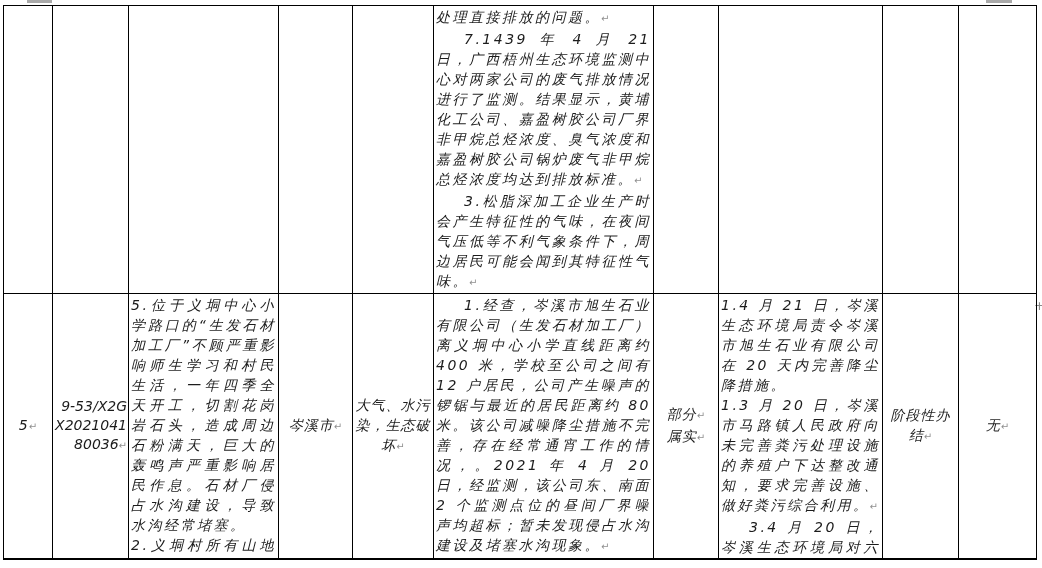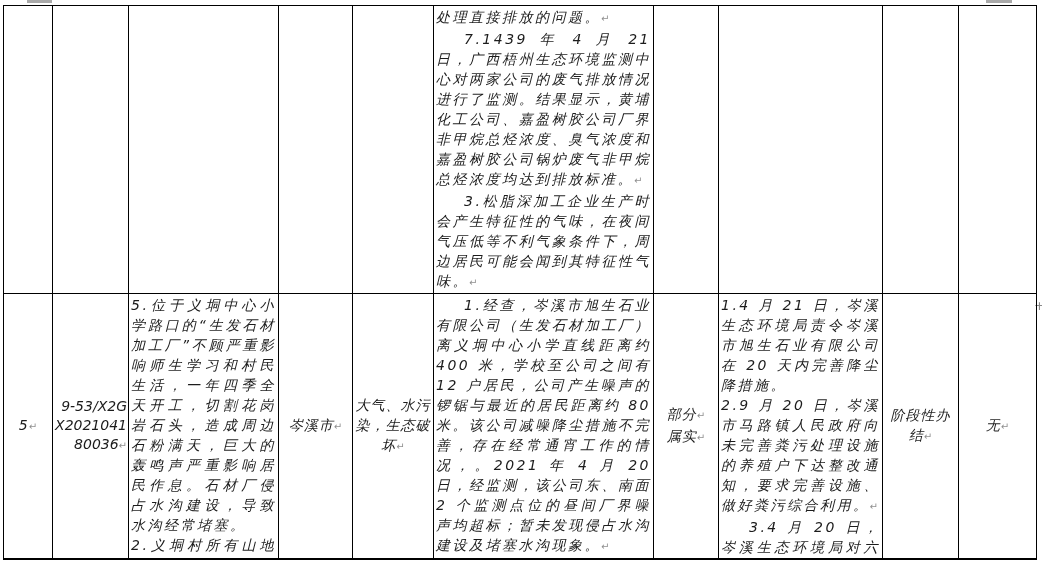--- a/index.html
+++ b/index.html
@@ -134,21 +134,21 @@
       </td>
       <td>
         <div class="vcenter">
           <span><span>部分</span><span class="pc">↵</span></span>
           <span><span>属实</span><span class="pc">↵</span></span>
         </div>
       </td>
       <td>
         <div class="clip">
           <p class="par"><span>1.4 月 21 日，岑溪生态环境局责令岑溪市旭生石业有限公司在 20 天内完善降尘降措施。</span></p>
-          <p class="par"><span>2.9 月 20 日，岑溪市马路镇人民政府向未完善粪污处理设施的养殖户下达整改通知，要求完善设施、做好粪污综合利用。</span><span class="pc">↵</span></p>
+          <p class="par"><span>1.3 月 20 日，岑溪市马路镇人民政府向未完善粪污处理设施的养殖户下达整改通知，要求完善设施、做好粪污综合利用。</span><span class="pc">↵</span></p>
           <p class="par ind"><span>3.4 月 20 日，岑溪生态环境局对六直废品回收部下达《责令停</span></p>
         </div>
       </td>
       <td>
         <div class="vcenter">
               <span><span>阶段性办结</span><span class="pc">↵</span></span>
             </div>
       </td>
       <td>
         <div class="vcenter">

